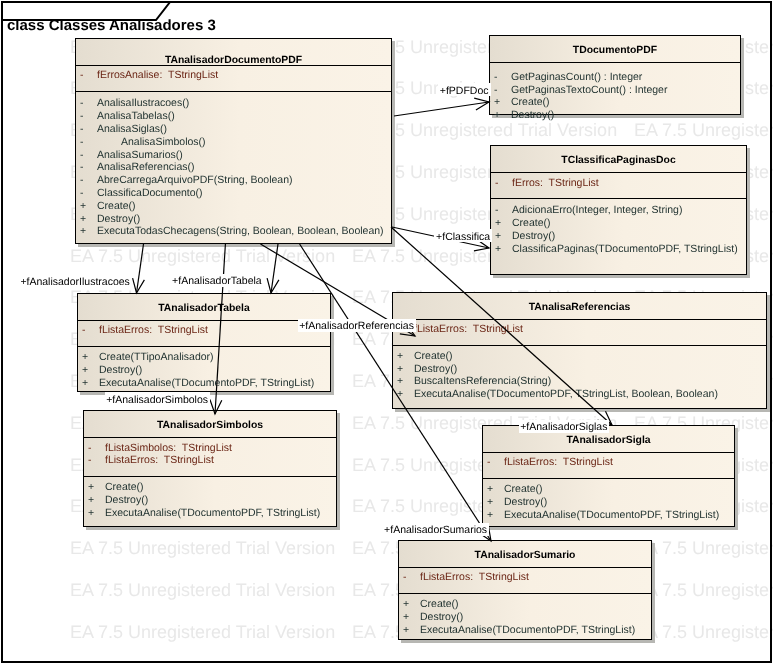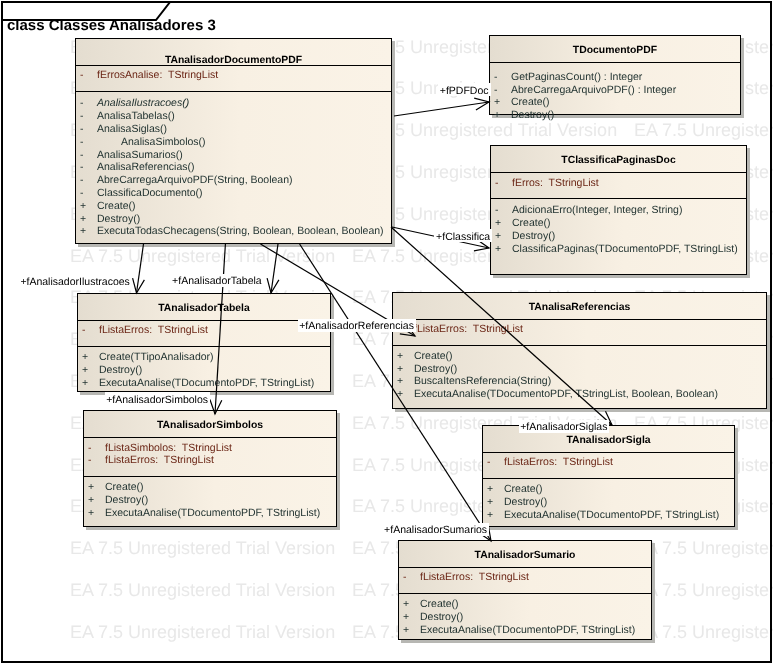--- a/index.html
+++ b/index.html
@@ -94,21 +94,21 @@
       <div class="wm" style="left: 634px; top: 663.6px; color: rgb(232, 232, 232);">EA 7.5 Unregistered Trial Version</div>
     </div>
   <div id="boxes">
       <div class="cls" style="left: 75px; top: 38px; width: 317px; height: 206px;">
         <div class="hd" style="top: 16px;">TAnalisadorDocumentoPDF</div>
         <div class="sep" style="top: 26px;"></div>
         <div class="mk attr" style="left: 4px; top: 30.3px;">-</div>
         <div class="row attr" style="left: 21px; top: 30.3px;">fErrosAnalise:  TStringList</div>
         <div class="sep" style="top: 52px;"></div>
         <div class="mk op" style="left: 4px; top: 58.4px;">-</div>
-        <div class="row op" style="left: 21px; top: 58.4px; font-style: italic;">AnalisaIlustracoes()</div>
+        <div class="row op" style="left: 21px; top: 58.4px;">AnalisaIlustracoes()</div>
         <div class="mk op" style="left: 4px; top: 71.2px;">-</div>
         <div class="row op" style="left: 21px; top: 71.2px;">AnalisaTabelas()</div>
         <div class="mk op" style="left: 4px; top: 84px;">-</div>
         <div class="row op" style="left: 21px; top: 84px;">AnalisaSiglas()</div>
         <div class="mk op" style="left: 4px; top: 96.8px;">-</div>
         <div class="row op" style="left: 21px; top: 96.8px; margin-left: 24px;">AnalisaSimbolos()</div>
         <div class="mk op" style="left: 4px; top: 109.6px;">-</div>
         <div class="row op" style="left: 21px; top: 109.6px;">AnalisaSumarios()</div>
         <div class="mk op" style="left: 4px; top: 122.4px;">-</div>
         <div class="row op" style="left: 21px; top: 122.4px;">AnalisaReferencias()</div>
@@ -122,21 +122,21 @@
         <div class="row op" style="left: 21px; top: 173.6px;">Destroy()</div>
         <div class="mk op" style="left: 4px; top: 186.4px;">+</div>
         <div class="row op" style="left: 21px; top: 186.4px; text-align: center;">ExecutaTodasChecagens(String, Boolean, Boolean, Boolean)</div>
       </div>
       <div class="cls" style="left: 489px; top: 35px; width: 252px; height: 80px;">
         <div class="hd" style="top: 9.3px;">TDocumentoPDF</div>
         <div class="sep" style="top: 26px;"></div>
         <div class="mk op" style="left: 4px; top: 34.7px;">-</div>
         <div class="row op" style="left: 21px; top: 34.7px;">GetPaginasCount() : Integer</div>
         <div class="mk op" style="left: 4px; top: 47.5px;">-</div>
-        <div class="row op" style="left: 21px; top: 47.5px;">AbreCarregaArquivoPDF() : Integer</div>
+        <div class="row op" style="left: 21px; top: 47.5px;">GetPaginasTextoCount() : Integer</div>
         <div class="mk op" style="left: 4px; top: 60.3px;">+</div>
         <div class="row op" style="left: 21px; top: 60.3px;">Create()</div>
         <div class="mk op" style="left: 4px; top: 73.1px;">+</div>
         <div class="row op" style="left: 21px; top: 73.1px;">Destroy()</div>
       </div>
       <div class="cls" style="left: 490px; top: 145px; width: 257px; height: 130px;">
         <div class="hd" style="top: 9.3px;">TClassificaPaginasDoc</div>
         <div class="sep" style="top: 26px;"></div>
         <div class="mk attr" style="left: 4px; top: 30.5px;">-</div>
         <div class="row attr" style="left: 21px; top: 30.5px;">fErros:  TStringList</div>

